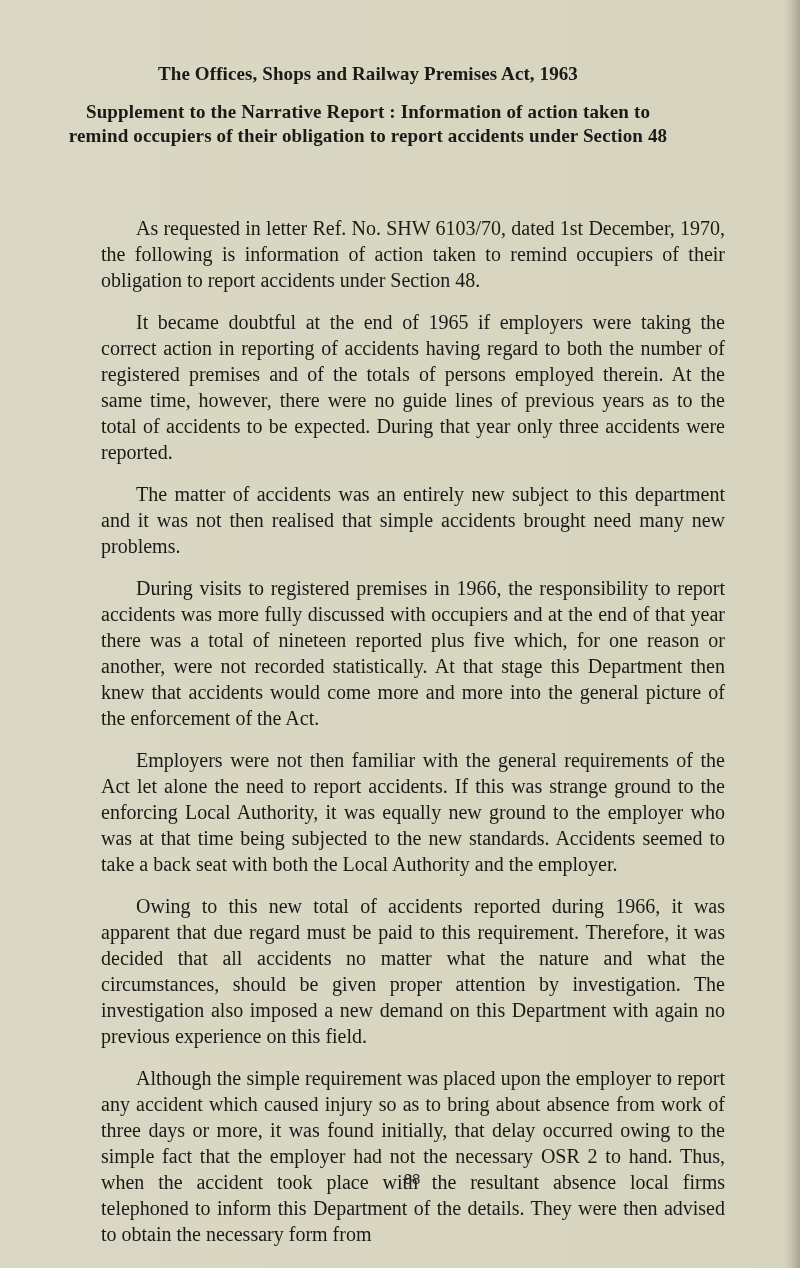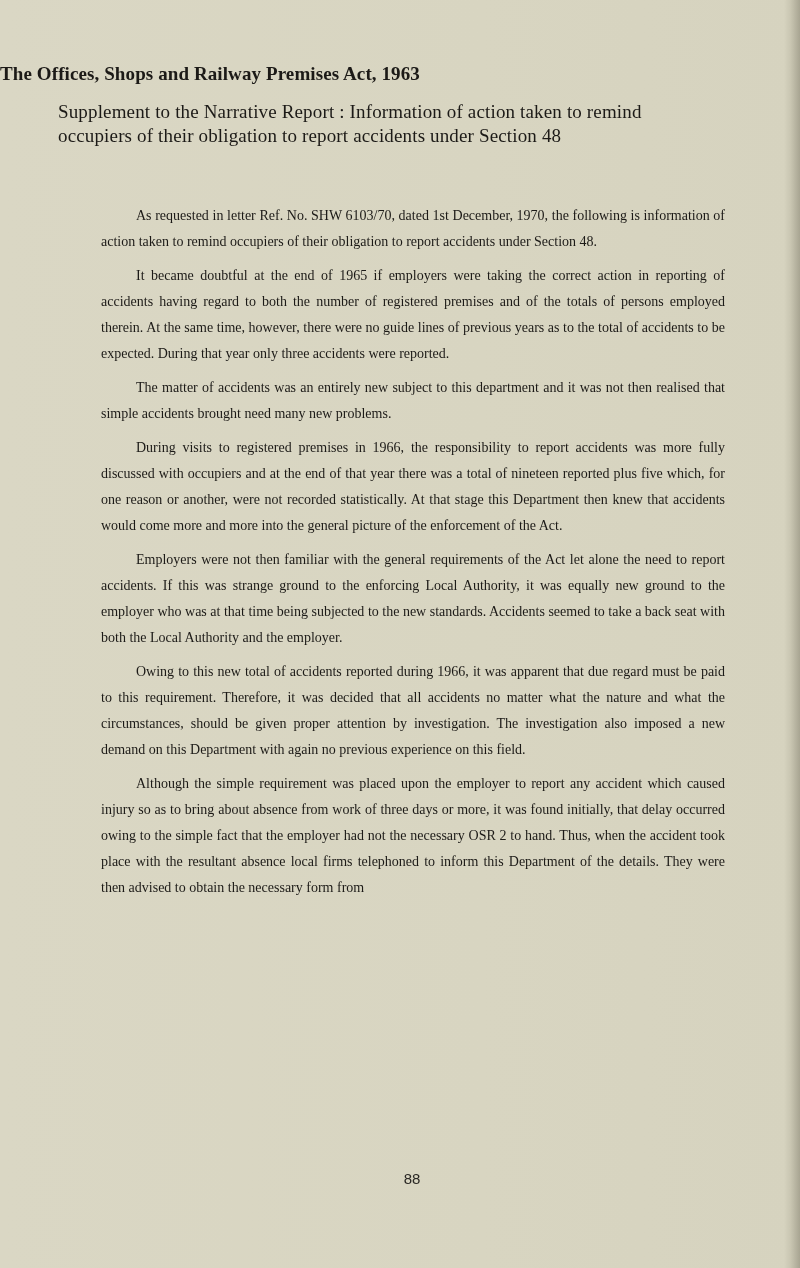--- a/index.html
+++ b/index.html
@@ -29,46 +29,46 @@
       top: 0;
       width: 16px;
       height: 1268px;
       background: linear-gradient(90deg, rgba(0,0,0,0) 0%, rgba(90,85,65,0.10) 40%, rgba(70,66,50,0.32) 100%);
     }
     .header {
       position: absolute;
       left: 0;
       top: 62px;
       width: 736px;
-      text-align: left;
+      text-align: center;
     }
     .act-title {
       font-weight: bold;
       font-size: 19px;
       line-height: 24px;
       letter-spacing: 0.1px;
       margin: 0;
     }
     .supplement-title {
-      font-weight: normal;
+      font-weight: bold;
       font-size: 19px;
       line-height: 24px;
       margin: 14px auto 0 auto;
       width: 620px;
       letter-spacing: 0.15px;
     }
     .body-text {
       position: absolute;
       left: 101px;
       top: 199px;
       width: 624px;
     }
     .para {
-      margin: 4px 0 8px 0;
-      font-size: 14px;
+      margin: 16px 0 8px 0;
+      font-size: 20px;
       line-height: 26px;
       text-align: justify;
       text-indent: 35px;
       hyphens: none;
       font-family: Liberation Serif, serif;
     }
     .page-number {
       position: absolute;
       left: 0;
       width: 800px;

